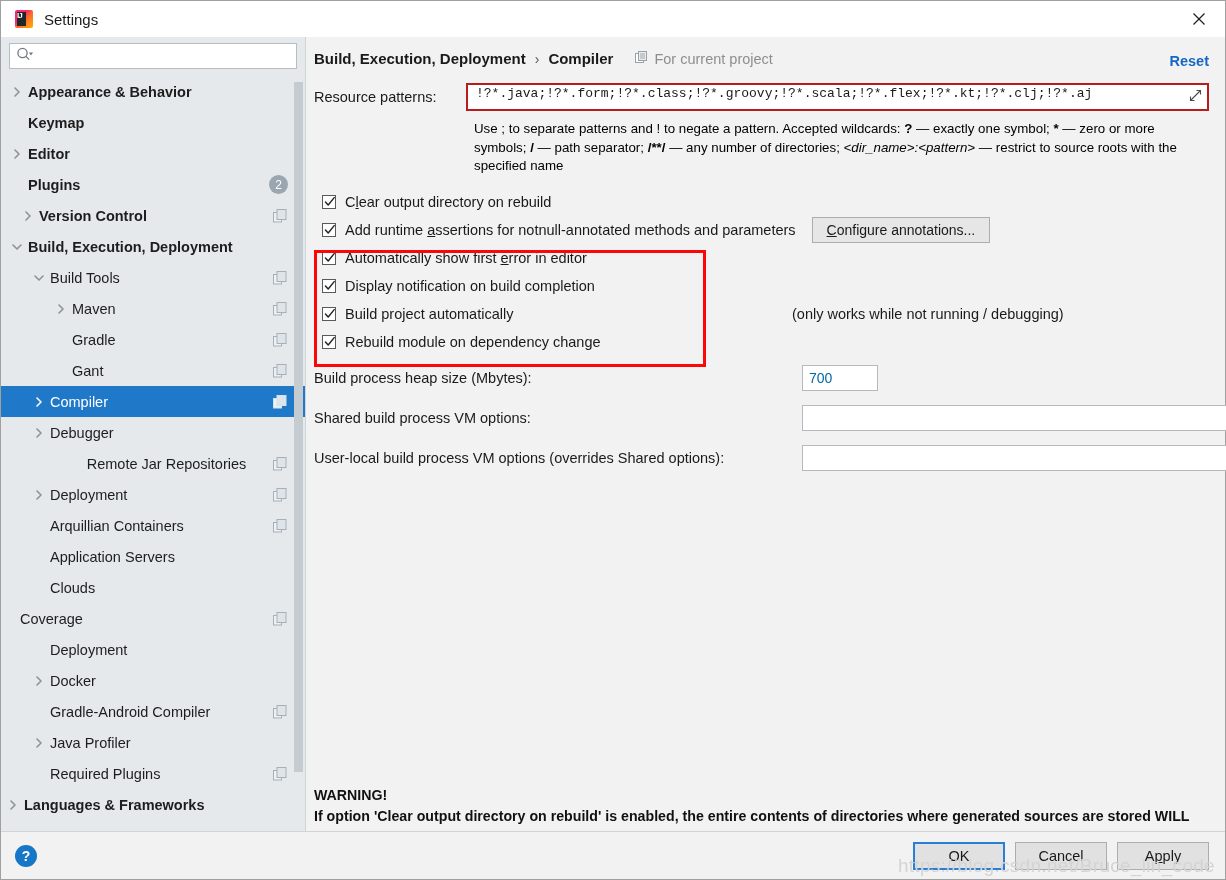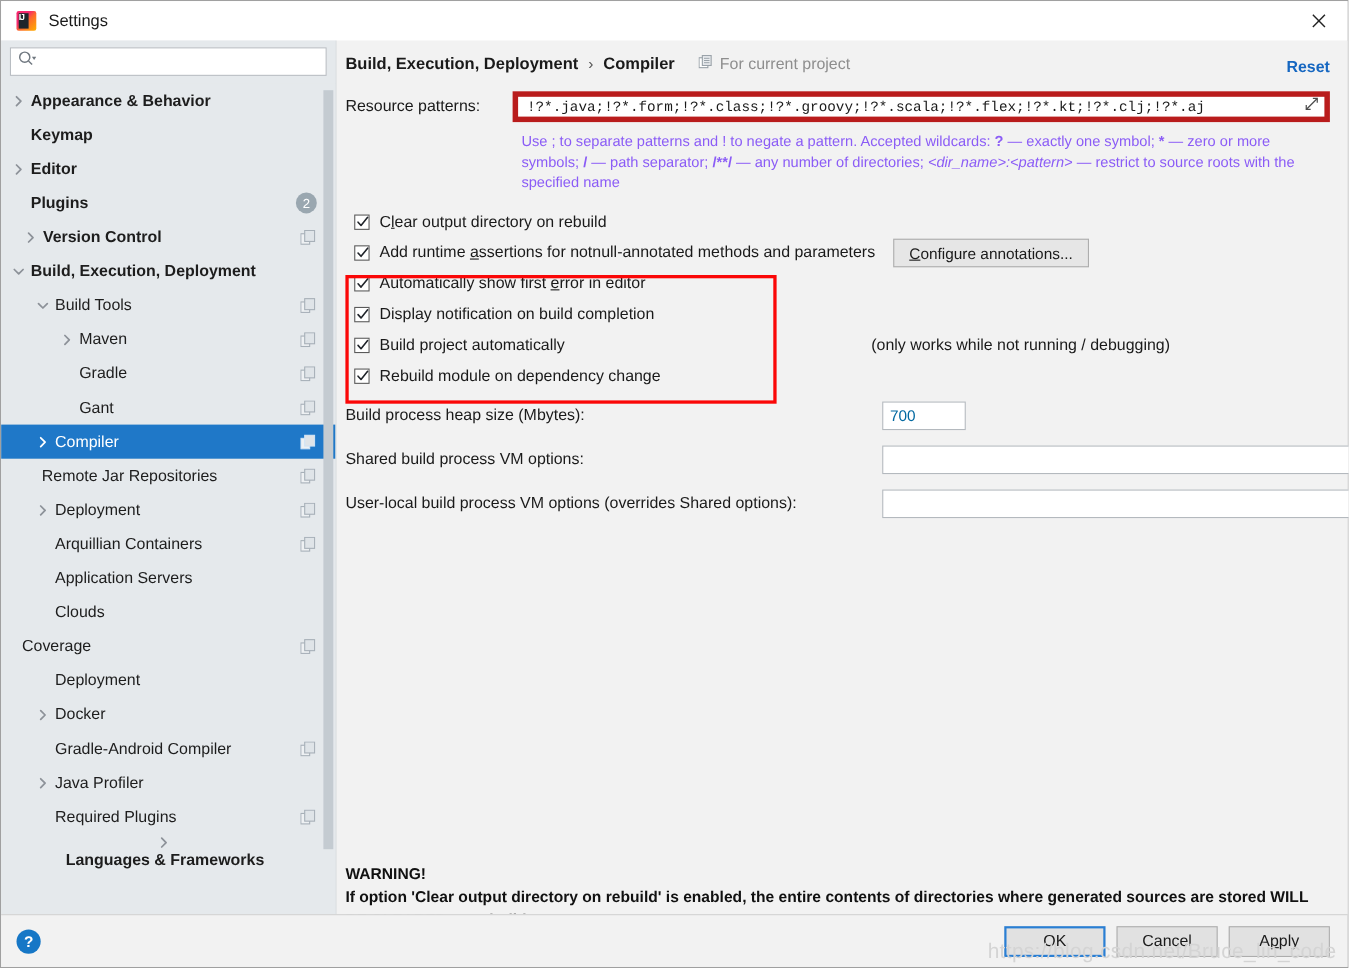--- a/index.html
+++ b/index.html
@@ -210,24 +210,24 @@
   }
   .res-label {
     font-size: 14.5px;
     color: #1a1a1a;
     width: 152px;
     flex: 0 0 152px;
   }
   .res-field {
     flex: 1 1 auto;
     height: 28px;
-    border: 5px solid #b91c1c;
+    border: 2px solid #b91c1c;
     background: #ffffff;
     display: flex;
-    align-items: flex-end;
+    align-items: flex-start;
     padding: 0 24px 0 6px;
     position: relative;
     min-width: 0;
   }
   .res-field input {
     flex: 1 1 auto;
     border: 0; outline: 0;
     background: transparent;
     font-family: "Liberation Mono", monospace;
     font-size: 13px;
@@ -237,21 +237,21 @@
   .expand-icon {
     position: absolute;
     right: 5px; top: 50%;
     transform: translateY(-50%);
   }
 
   .hint {
     margin: 9px 0 0 160px;
     font-size: 13.3px;
     line-height: 18.5px;
-    color: #8b5cf6;
+    color: #000000;
     max-width: 720px;
   }
   .hint b { font-weight: bold; }
   .hint i { font-style: italic; }
 
   
   .cb-area { margin-top: 12px; position: relative; }
   .cb-row {
     display: flex;
     align-items: center;
@@ -512,21 +512,29 @@
               <svg width="10" height="12" viewBox="0 0 10 12">
                 <polyline points="3,2 7,6 3,10" fill="none" stroke="#8d9299" stroke-width="1.6" stroke-linecap="round" stroke-linejoin="round"></polyline>
               </svg>
             </span>
             <span class="tree-label">Compiler</span>
             <span class="cfg-icon"><svg width="14" height="14" viewBox="0 0 14 14">
                 <rect x="0.5" y="3.5" width="8" height="9.5" fill="#eef1f3" stroke="#a7b0b8" stroke-width="1"></rect>
                 <rect x="4.0" y="0.5" width="9" height="10" fill="#dfe4e8" stroke="#a7b0b8" stroke-width="1"></rect>
               </svg></span>
           </div>
-          <div class="tree-row" style="padding-left: 18px;">
+          <div class="tree-row" style="padding-left: 30px;">
+            <span class="arrow">
+              <svg width="10" height="12" viewBox="0 0 10 12">
+                <polyline points="3,2 7,6 3,10" fill="none" stroke="#8d9299" stroke-width="1.6" stroke-linecap="round" stroke-linejoin="round"></polyline>
+              </svg>
+            </span>
+            <span class="tree-label">Debugger</span>
+          </div>
+          <div class="tree-row" style="padding-left: 18px; justify-content: center;">
             <span class="arrow"></span>
             <span class="tree-label">Remote Jar Repositories</span>
             <span class="cfg-icon"><svg width="14" height="14" viewBox="0 0 14 14">
                 <rect x="0.5" y="3.5" width="8" height="9.5" fill="#eef1f3" stroke="#a7b0b8" stroke-width="1"></rect>
                 <rect x="4.0" y="0.5" width="9" height="10" fill="#dfe4e8" stroke="#a7b0b8" stroke-width="1"></rect>
               </svg></span>
           </div>
           <div class="tree-row" style="padding-left: 30px;">
             <span class="arrow">
               <svg width="10" height="12" viewBox="0 0 10 12">
@@ -592,21 +600,21 @@
             <span class="tree-label">Java Profiler</span>
           </div>
           <div class="tree-row" style="padding-left: 30px;">
             <span class="arrow"></span>
             <span class="tree-label">Required Plugins</span>
             <span class="cfg-icon"><svg width="14" height="14" viewBox="0 0 14 14">
                 <rect x="0.5" y="3.5" width="8" height="9.5" fill="#eef1f3" stroke="#a7b0b8" stroke-width="1"></rect>
                 <rect x="4.0" y="0.5" width="9" height="10" fill="#dfe4e8" stroke="#a7b0b8" stroke-width="1"></rect>
               </svg></span>
           </div>
-          <div class="tree-row" style="padding-left: 4px; flex-direction: column;">
+          <div class="tree-row" style="padding-left: 4px;">
             <span class="arrow">
               <svg width="10" height="12" viewBox="0 0 10 12">
                 <polyline points="3,2 7,6 3,10" fill="none" stroke="#8d9299" stroke-width="1.6" stroke-linecap="round" stroke-linejoin="round"></polyline>
               </svg>
             </span>
             <span class="tree-label bold">Languages &amp; Frameworks</span>
           </div>
           <div class="tree-scrollbar" id="tree-scrollbar" style="top: 6px; height: 690px;"></div>
       </div>
     </div>

